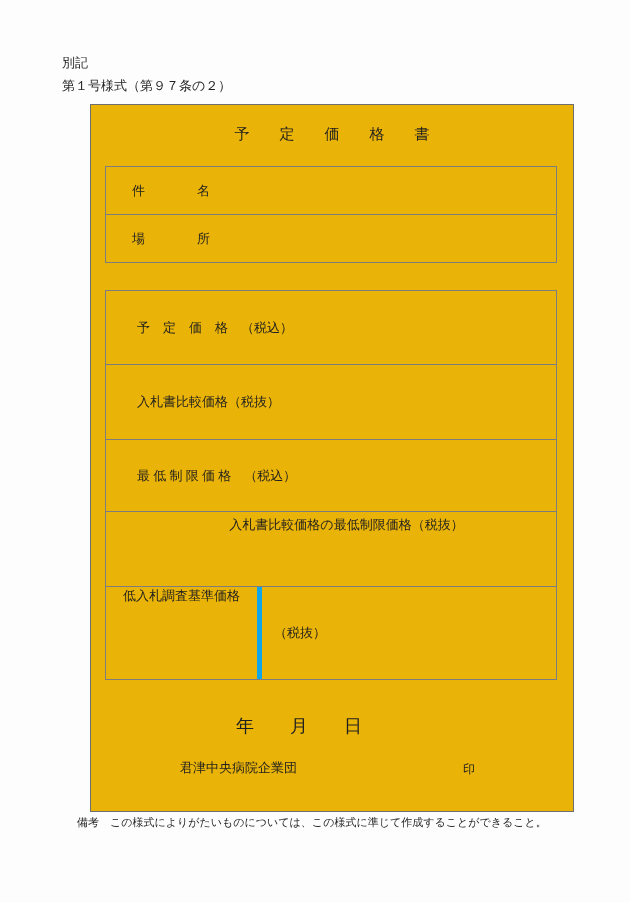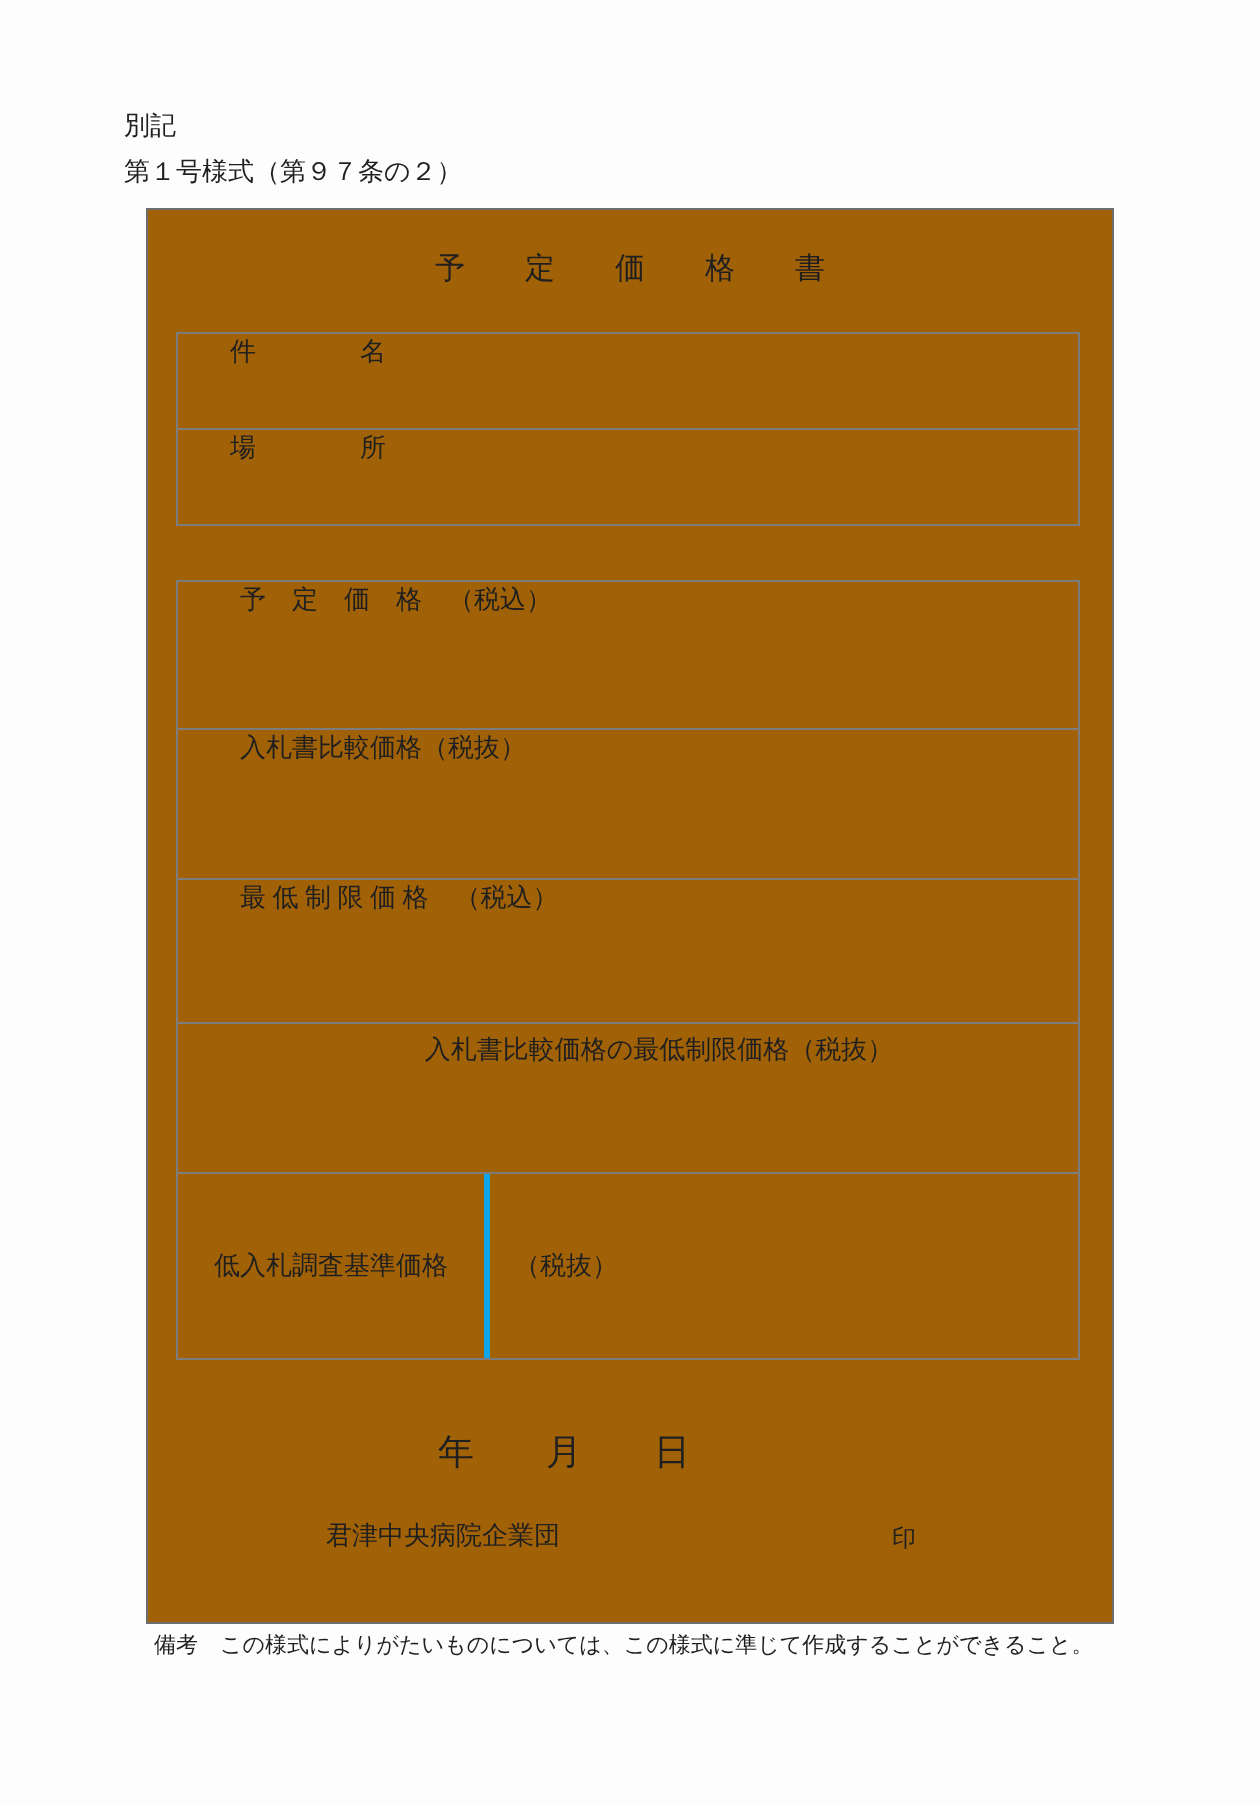--- a/index.html
+++ b/index.html
@@ -23,27 +23,27 @@
     font-size: 13px;
   }
   .form-no {
     position: absolute;
     left: 62px;
     top: 77px;
     font-size: 13px;
   }
   .outer-box {
     position: absolute;
-    left: 73px;
+    left: 90px;
     top: 104px;
     width: 484px;
     height: 708px;
     border: 1px solid #6e6e6e;
     box-sizing: border-box;
-    background: #a16207;
+    background: #eab308;
   }
   .title {
     position: absolute;
     left: 0;
     right: 0;
     top: 20px;
     text-align: center;
     font-size: 15px;
     white-space: pre;
   }
@@ -52,20 +52,21 @@
     left: 14px;
     width: 452px;
     border: 1px solid #7d7d7d;
     box-sizing: border-box;
     background: transparent;
   }
   .tbl1 { top: 61px; }
   .tbl2 { top: 185px; }
   .row {
     display: flex;
+    align-items: center;
     box-sizing: border-box;
     font-size: 13px;
     white-space: pre;
   }
   .row + .row { border-top: 1px solid #7d7d7d; }
   .tbl1 .row { height: 47px; padding-left: 26px; }
   .tbl1 .row:last-child { height: 48px; }
   .r-h73 { height: 73px; padding-left: 31px; }
   .r-h75 { height: 75px; padding-left: 31px; }
   .r-h72 { height: 72px; padding-left: 31px; }
@@ -77,23 +78,23 @@
     justify-content: center;
     line-height: 25px;
   }
   .r-split {
     height: 93px;
     padding: 0;
     align-items: stretch;
   }
   .split-left {
     width: 156px;
-    border-right: 3px solid #0ea5e9;
+    border-right: 5px solid #0ea5e9;
     display: flex;
-    align-items: center;
+    align-items: flex-start;
     justify-content: center;
     box-sizing: border-box;
   }
   .split-right {
     flex: 1;
     display: flex;
     flex-direction: column;
   }
   .sub-row {
     flex: 1;

